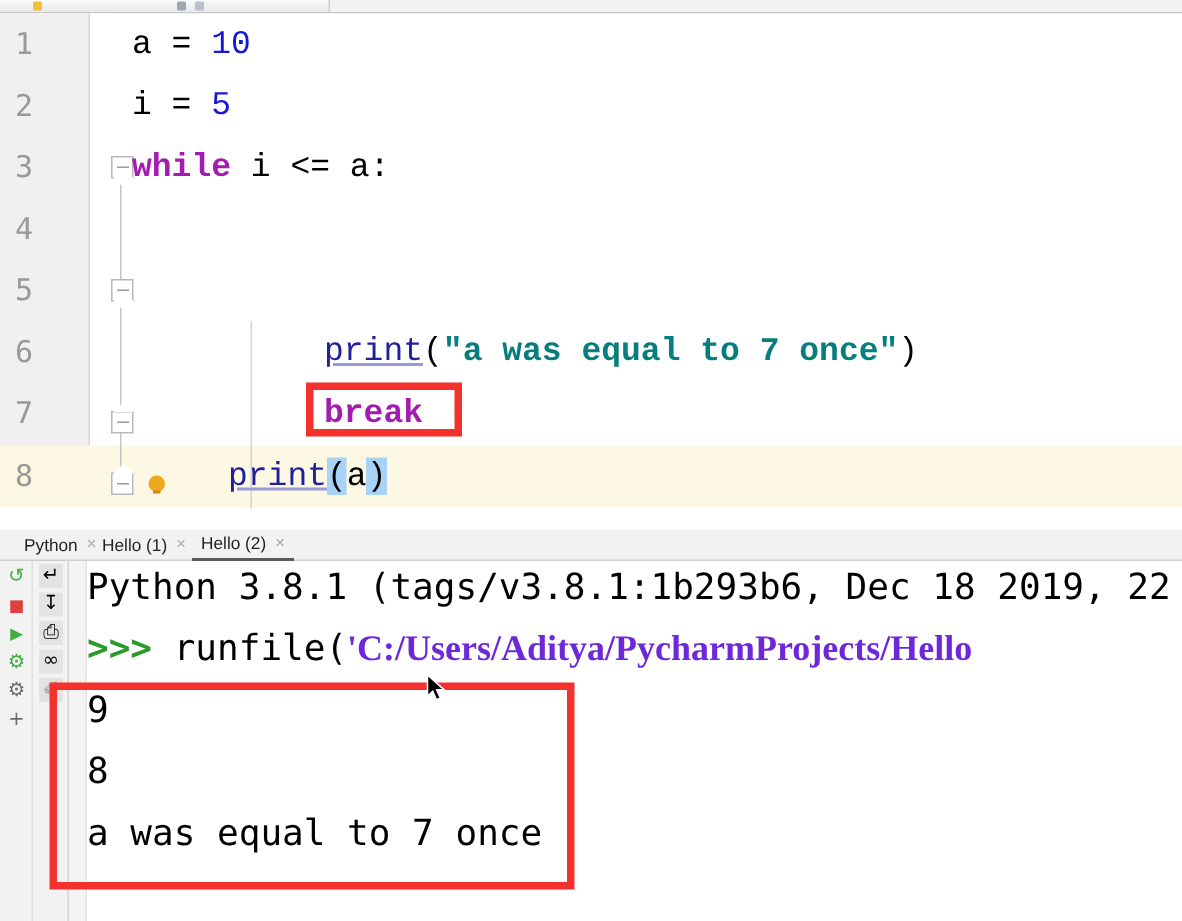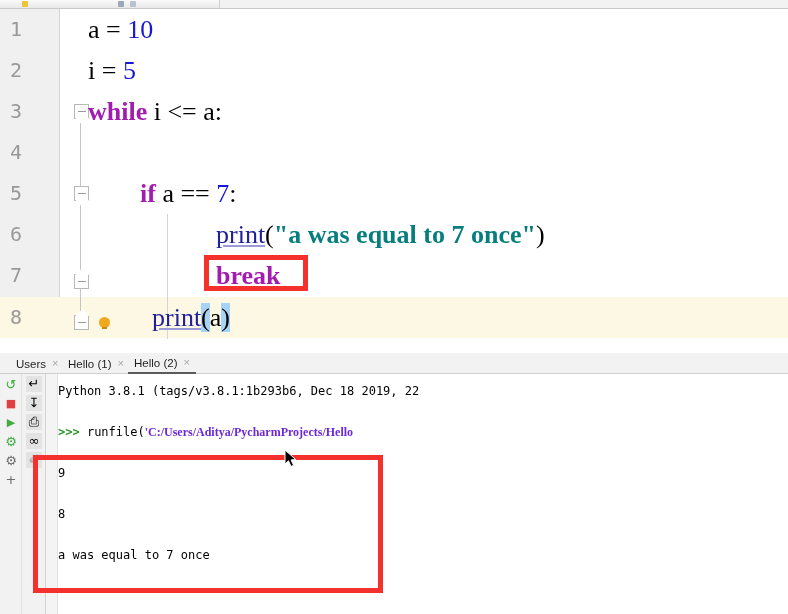--- a/index.html
+++ b/index.html
@@ -45,22 +45,22 @@
   }
   .linerow.current { background: #fdf8e3; }
   .lineno {
     position: absolute; left: 0; width: 44px; text-align: left;
     padding-left: 10px;
     font-family: "DejaVu Sans Mono", monospace;
     font-size: 20px; color: #999999; line-height: 41px;
   }
   .codetext {
     position: absolute; left: 76px; top: 0;
-    font-family: Liberation Serif, serif;
-    font-size: 26px; line-height: 41px; white-space: pre;
+    font-family: Liberation Mono, monospace;
+    font-size: 22px; line-height: 41px; white-space: pre;
     color: #000000;
   }
   .kw { color: #a21caf; font-weight: bold; }
   .num { color: #1717d6; }
   .str { color: #077e7e; font-weight: bold; }
   .fn  { color: #21209c; text-decoration: underline; text-decoration-color: #9a9ad8; }
   .op  { color: #000000; }
   .brace-hl { background: #a8d3f5; }
 
   
@@ -150,21 +150,21 @@
     font-family: "DejaVu Sans", sans-serif;
   }
   .tool-ic.b { left: 26px; background: #e3e3e3; }
   .con-left-bar {
     position: absolute; left: 46px; top: 0; width: 12px; height: 240px;
     background: #f4f4f4; border-right: 1px solid #e2e2e2;
   }
   .con-text {
     position: absolute; left: 58px; top: 0;
     font-family: "DejaVu Sans Mono", monospace;
-    font-size: 12px; line-height: 41px; white-space: pre; color: #000000;
+    font-size: 24px; line-height: 41px; white-space: pre; color: #000000;
   }
   .prompt { color: #2a9a2a; font-weight: bold; }
   .path { color: #6d28d9; font-weight: bold; font-family: Liberation Serif, serif; }
 
   
   .annot {
     position: absolute; border: 5px solid #f5312e; background: transparent;
     pointer-events: none;
   }
   
@@ -211,33 +211,32 @@
 
     <div class="indentguide" style="left:167px; top:205px; height:125px;"></div>
 
     <div class="codetext" style="top:0px; left:88px;"><span>a</span><span class="op"> = </span><span class="num">10</span></div>
 
     <div class="codetext" style="top:41px; left:88px;"><span>i</span><span class="op"> = </span><span class="num">5</span></div>
 
     <div class="codetext" style="top:82px; left:88px;"><span class="kw">while</span><span> i &lt;= a:</span></div>
 
 
-    <div class="codetext" style="top:164px; left:140px;"><span class="kw">if</span><span> a == </span><span class="num">7</span><span>:</span></div>
 
     <div class="codetext" style="top:205px; left:216px;"><span class="fn">print</span><span>(</span><span class="str">"a was equal to 7 once"</span><span>)</span></div>
 
     <div class="codetext" style="top:246px; left:216px;"><span class="kw">break</span></div>
 
     <div class="codetext" style="top:288px; left:152px;"><span class="fn">print</span><span class="brace-hl">(</span><span>a</span><span class="brace-hl">)</span></div>
   </div>
 
 
   <div class="tabbar">
     <div class="tab" style="left:10px;">
-      <span class="tab-label">Users</span>
+      <span class="tab-label">Python</span>
       <span class="tab-close">×</span>
     </div>
     <div class="tab" style="left:62px;">
       <span class="tab-label">Hello (1)</span>
       <span class="tab-close">×</span>
     </div>
     <div class="tab active" style="left:128px;">
       <span class="tab-label">Hello (2)</span>
       <span class="tab-close">×</span>
     </div>

